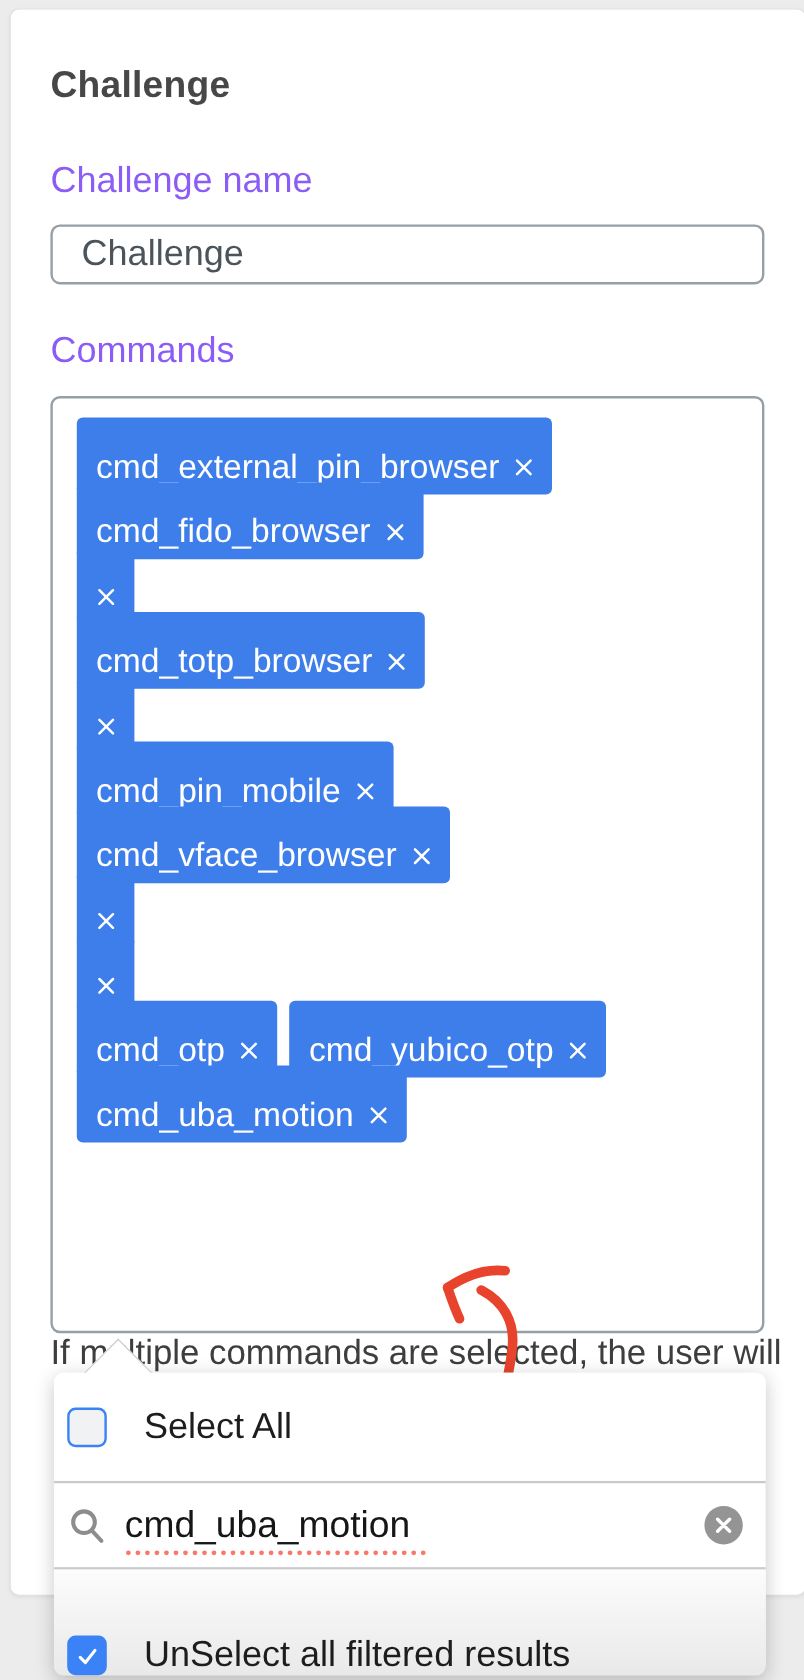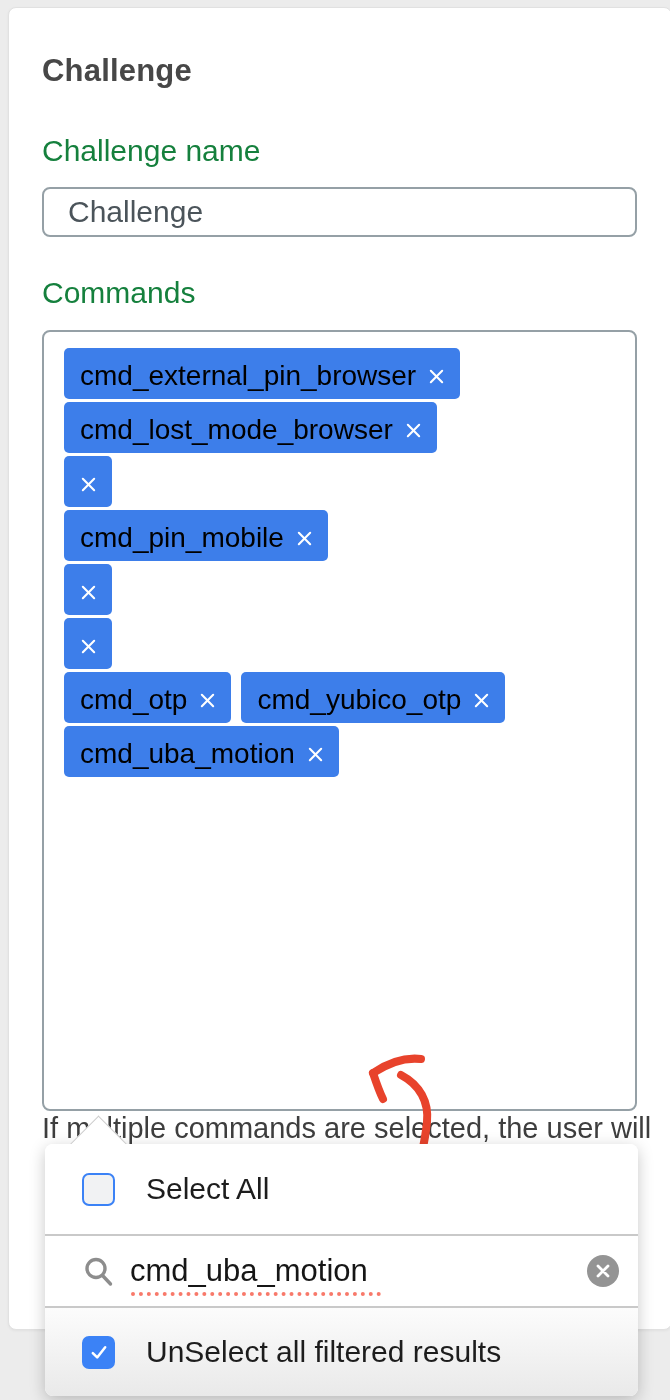--- a/index.html
+++ b/index.html
@@ -12,66 +12,67 @@
     position:absolute;left:8px;top:7px;width:664px;height:1323px;
     background:#ffffff;border:1px solid #e1e1e1;border-radius:8px;
     box-shadow:0 1px 3px rgba(0,0,0,0.05);
     box-sizing:border-box;
   }
   .page-title{
     position:absolute;left:42px;top:32px;
     font-size:31px;font-weight:700;color:#474747;letter-spacing:0.2px;
   }
   .field-label{
-    position:absolute;left:42px;font-size:30px;color:#15803d;
+    position:absolute;left:42px;font-size:30px;color:#8b5cf6;
   }
   .label-name{top:134px;}
   .label-commands{top:276px;}
   .text-input{
     position:absolute;left:42px;top:187px;width:595px;height:50px;
     box-sizing:border-box;border:2px solid #95a0a6;border-radius:8px;
     background:#fff;padding:0 12px 0 24px;outline:none;
     font-family:"Liberation Sans","DejaVu Sans",sans-serif;
     font-size:30px;color:#4b545a;
   }
   .commands-box{
     position:absolute;left:42px;top:330px;width:595px;height:781px;
     box-sizing:border-box;border:2px solid #95a0a6;border-radius:8px;
     padding:16px 18px 0 20px;overflow:hidden;background:#fff;
   }
   .tag-row{display:flex;gap:10px;margin-bottom:8px;height:46px;}
   .tag{
     display:inline-flex;align-items:center;height:46px;
     background:#3d7eea;border-radius:5px;
-    padding:5px 15px 0 16px;gap:12px;
-    color:#000000;font-size:28px;white-space:nowrap;
+    padding:18px 15px 0 16px;gap:12px;
+    color:#ffffff;font-size:28px;white-space:nowrap;
   }
   .tag-x{width:17px;height:17px;stroke:#ffffff;stroke-width:2.2;
     stroke-linecap:round;fill:none;flex:0 0 auto;}
   .helper-text{
     position:absolute;left:42px;top:1112px;z-index:1;
     font-size:29px;color:#3e3e3e;white-space:nowrap;
   }
   .arrow-svg{position:absolute;left:300px;top:1030px;z-index:5;}
   .panel{
     position:absolute;left:45px;top:1144px;width:593px;height:252px;
     background:#ffffff;border-radius:8px;z-index:10;
     box-shadow:0 4px 16px rgba(0,0,0,0.22);
   }
   .panel-caret{
     position:absolute;left:33px;top:-20px;width:40px;height:40px;
     background:#ffffff;transform:rotate(45deg);
     border-left:1.5px solid #cdcdcd;border-top:1.5px solid #cdcdcd;
   }
-  .panel-row{display:flex;align-items:center;padding-left:37px;position:relative;}
+  .panel-row{display:flex;align-items:center;padding-left:11px;position:relative;}
   .row-select-all{height:90px;border-radius:8px 8px 0 0;background:#fff;}
   .row-search{height:70px;}
   .row-unselect{
     height:88px;border-radius:0 0 8px 8px;
     background:linear-gradient(180deg,#fcfcfc 0%,#e9e9e9 100%);
+    align-items:flex-end;
   }
   .divider{border-top:2px solid #c9c9c9;height:0;}
   .checkbox{
     width:33px;height:33px;border-radius:7px;box-sizing:border-box;
     border:2.5px solid #3b82f6;background:#f1f2f3;flex:0 0 auto;
     display:flex;align-items:center;justify-content:center;
   }
   .checkbox svg{display:none;width:24px;height:24px;}
   .checkbox.checked{background:#3b82f6;border-color:#3b82f6;}
   .checkbox.checked svg{display:block;}
@@ -112,36 +113,59 @@
       <div class="tag-row">
         <span class="tag">
           <span>cmd_external_pin_browser</span>
           <svg class="tag-x" viewBox="0 0 18 18">
             <path d="M3,3 L15,15 M15,3 L3,15"></path>
           </svg>
         </span>
       </div>
       <div class="tag-row">
         <span class="tag">
-          <span>cmd_lost_mode_browser</span>
+          <span>cmd_fido_browser</span>
+          <svg class="tag-x" viewBox="0 0 18 18">
+            <path d="M3,3 L15,15 M15,3 L3,15"></path>
+          </svg>
+        </span>
+      </div>
+      <div class="tag-row">
+        <span class="tag">
+          <svg class="tag-x" viewBox="0 0 18 18">
+            <path d="M3,3 L15,15 M15,3 L3,15"></path>
+          </svg>
+        </span>
+      </div>
+      <div class="tag-row">
+        <span class="tag">
+          <span>cmd_totp_browser</span>
           <svg class="tag-x" viewBox="0 0 18 18">
             <path d="M3,3 L15,15 M15,3 L3,15"></path>
           </svg>
         </span>
       </div>
       <div class="tag-row">
         <span class="tag">
           <svg class="tag-x" viewBox="0 0 18 18">
             <path d="M3,3 L15,15 M15,3 L3,15"></path>
           </svg>
         </span>
       </div>
       <div class="tag-row">
         <span class="tag">
           <span>cmd_pin_mobile</span>
+          <svg class="tag-x" viewBox="0 0 18 18">
+            <path d="M3,3 L15,15 M15,3 L3,15"></path>
+          </svg>
+        </span>
+      </div>
+      <div class="tag-row">
+        <span class="tag">
+          <span>cmd_vface_browser</span>
           <svg class="tag-x" viewBox="0 0 18 18">
             <path d="M3,3 L15,15 M15,3 L3,15"></path>
           </svg>
         </span>
       </div>
       <div class="tag-row">
         <span class="tag">
           <svg class="tag-x" viewBox="0 0 18 18">
             <path d="M3,3 L15,15 M15,3 L3,15"></path>
           </svg>

